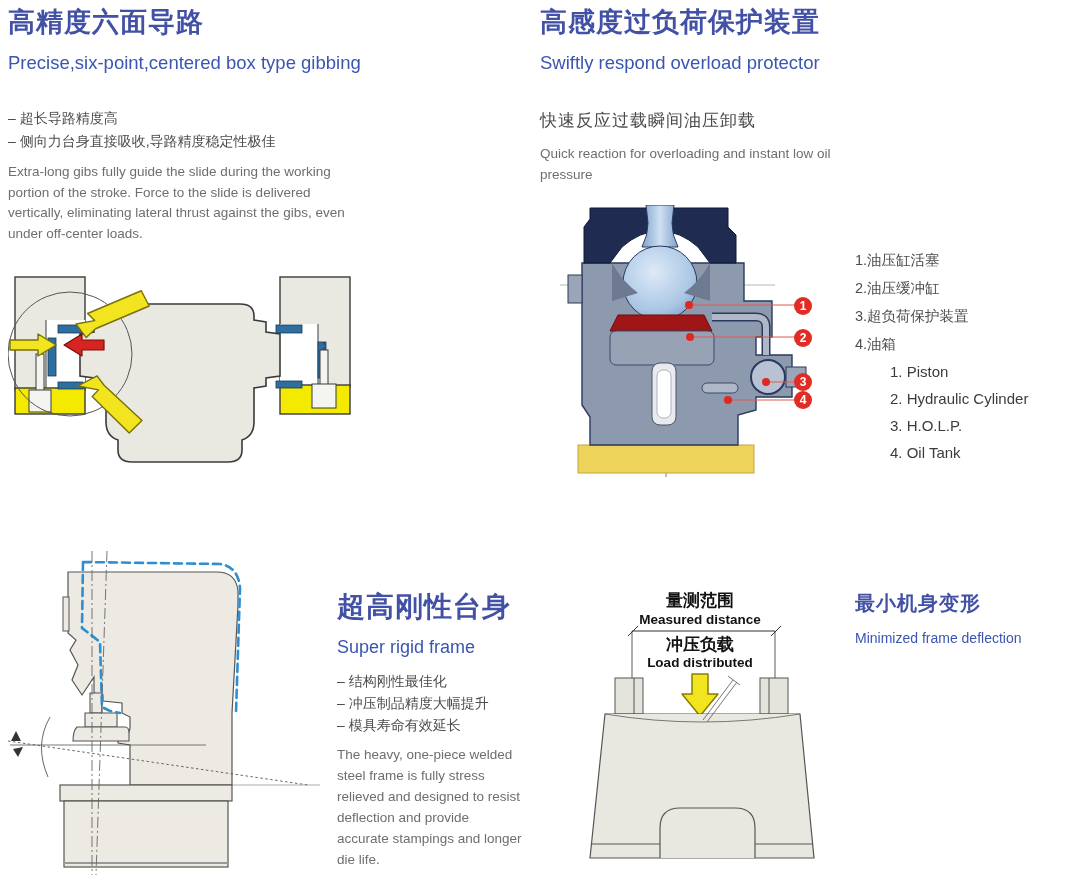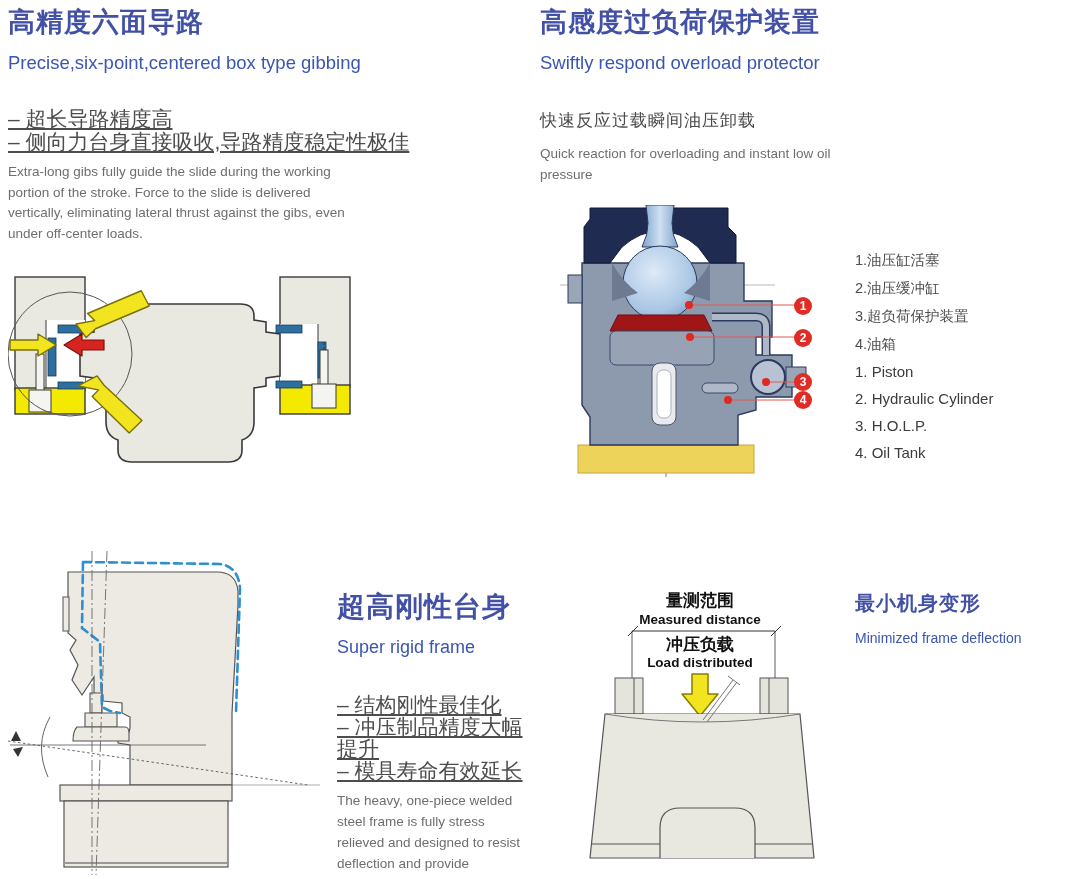--- a/index.html
+++ b/index.html
@@ -4,21 +4,21 @@
 <style>
   html,body{margin:0;padding:0;}
   body{
     width:1072px;height:879px;position:relative;background:#ffffff;
     font-family:"Liberation Sans","DejaVu Sans",sans-serif;
     -webkit-font-smoothing:antialiased;overflow:hidden;
   }
   .abs{position:absolute;}
   .h-cn{font-size:27px;font-weight:600;color:#4251a5;letter-spacing:1px;margin:0;}
   .h-en{font-size:18.5px;font-weight:400;color:#3a55b2;margin:0;}
-  .bullets{font-size:21px;color:#4d4d4d;line-height:23px;white-space:pre-line;text-decoration:underline;}
+  .bullets{font-size:14px;color:#4d4d4d;line-height:23px;white-space:pre-line;}
   .para{font-size:13.5px;color:#6e6e6e;line-height:20.5px;}
   .sub-cn{font-size:17px;color:#4a4a4a;letter-spacing:1px;}
   .legend-cn div{font-size:14.5px;color:#4d4d4d;line-height:28px;}
   .legend-en div{font-size:15px;color:#3c3c3c;line-height:27px;}
   .callout{
     position:absolute;width:18px;height:18px;border-radius:50%;
     background:#e02c24;color:#fff;font-size:12px;font-weight:bold;
     display:flex;align-items:center;justify-content:center;line-height:1;
   }
   svg{display:block;}
@@ -165,21 +165,21 @@
   <span class="callout" style="left:234px;top:168px;">3</span>
   <span class="callout" style="left:234px;top:186px;">4</span>
 </div>
 
 <div class="abs legend-cn" style="left:855px;top:246px;">
   <div>1.油压缸活塞</div>
   <div>2.油压缓冲缸</div>
   <div>3.超负荷保护装置</div>
   <div>4.油箱</div>
 </div>
-<div class="abs legend-en" style="left:855px;top:358px;">
+<div class="abs legend-en" style="left:890px;top:358px;">
   <div>1. Piston</div>
   <div>2. Hydraulic Cylinder</div>
   <div>3. H.O.L.P.</div>
   <div>4. Oil Tank</div>
 </div>
 
 <div class="abs" style="left:8px;top:545px;">
 <svg width="320" height="334" viewBox="0 0 320 334">
 
   <path d="M 60,27 L 209,27 Q 228,27 230,46 L 230,60 L 224,168 L 224,240 L 122,240 L 122,200 L 110,198 L 110,192 Q 122,192 122,182 L 122,172 L 114,168 L 114,158 L 95,156 L 95,150 L 86,148 L 86,132 L 74,150 L 64,135 L 70,120 L 62,105 L 68,95 L 60,88 Z" fill="#eceae2" stroke="#555" stroke-width="1.2"></path>
@@ -212,21 +212,21 @@
     <path d="M 42,172 Q 26,200 40,232" fill="none" stroke="#555" stroke-width="0.9"></path>
     <path d="M 8,186 L 13,196 L 3,196 Z" fill="#333"></path>
     <path d="M 10,212 L 15,202 L 5,204 Z" fill="#333"></path>
   </g>
 </svg>
 </div>
 
 <div class="abs" style="left:337px;top:588px;width:200px;">
   <h1 class="h-cn" style="font-size:28px;">超高刚性台身</h1>
   <h2 class="h-en" style="font-size:18px;margin-top:11px;">Super rigid frame</h2>
-  <div class="bullets" style="margin-top:36px;line-height:22px;">– 结构刚性最佳化
+  <div class="bullets" style="margin-top:12px;line-height:22px;">– 结构刚性最佳化
 – 冲压制品精度大幅提升
 – 模具寿命有效延长</div>
   <div class="para" style="margin-top:8px;width:185px;line-height:21px;">The heavy, one-piece welded steel frame is fully stress relieved and designed to resist deflection and provide accurate stampings and longer die life.</div>
 </div>
 
 <div class="abs" style="left:560px;top:586px;">
 <svg width="270" height="292" viewBox="0 0 270 292">
 
   <text x="140" y="20" text-anchor="middle" font-size="17" font-weight="bold" fill="#111">量测范围</text>
   <text x="140" y="38" text-anchor="middle" font-size="13.5" font-weight="bold" fill="#111">Measured distance</text>

